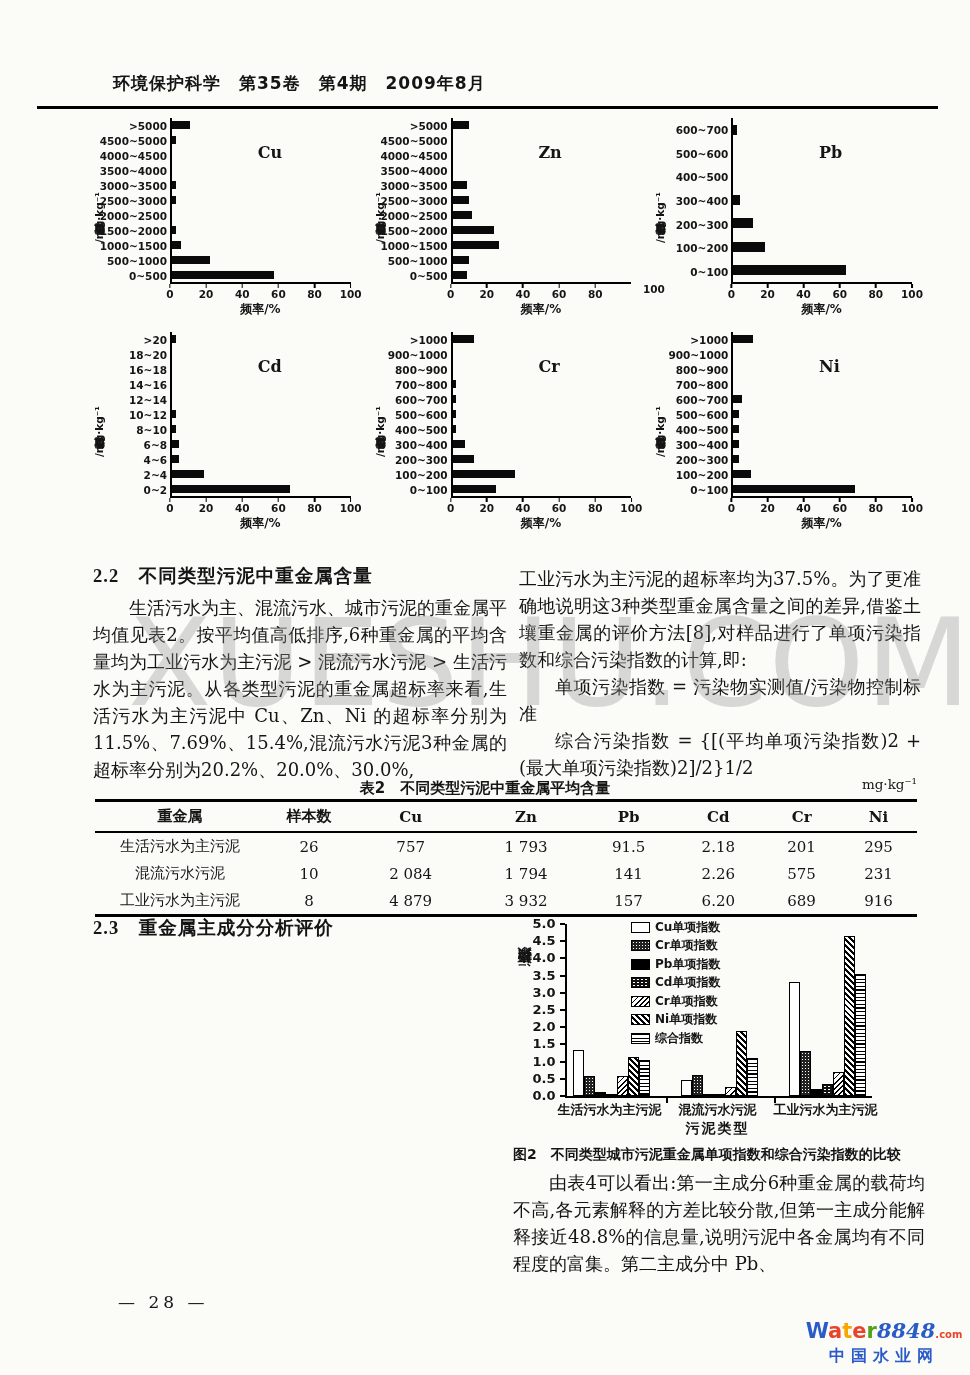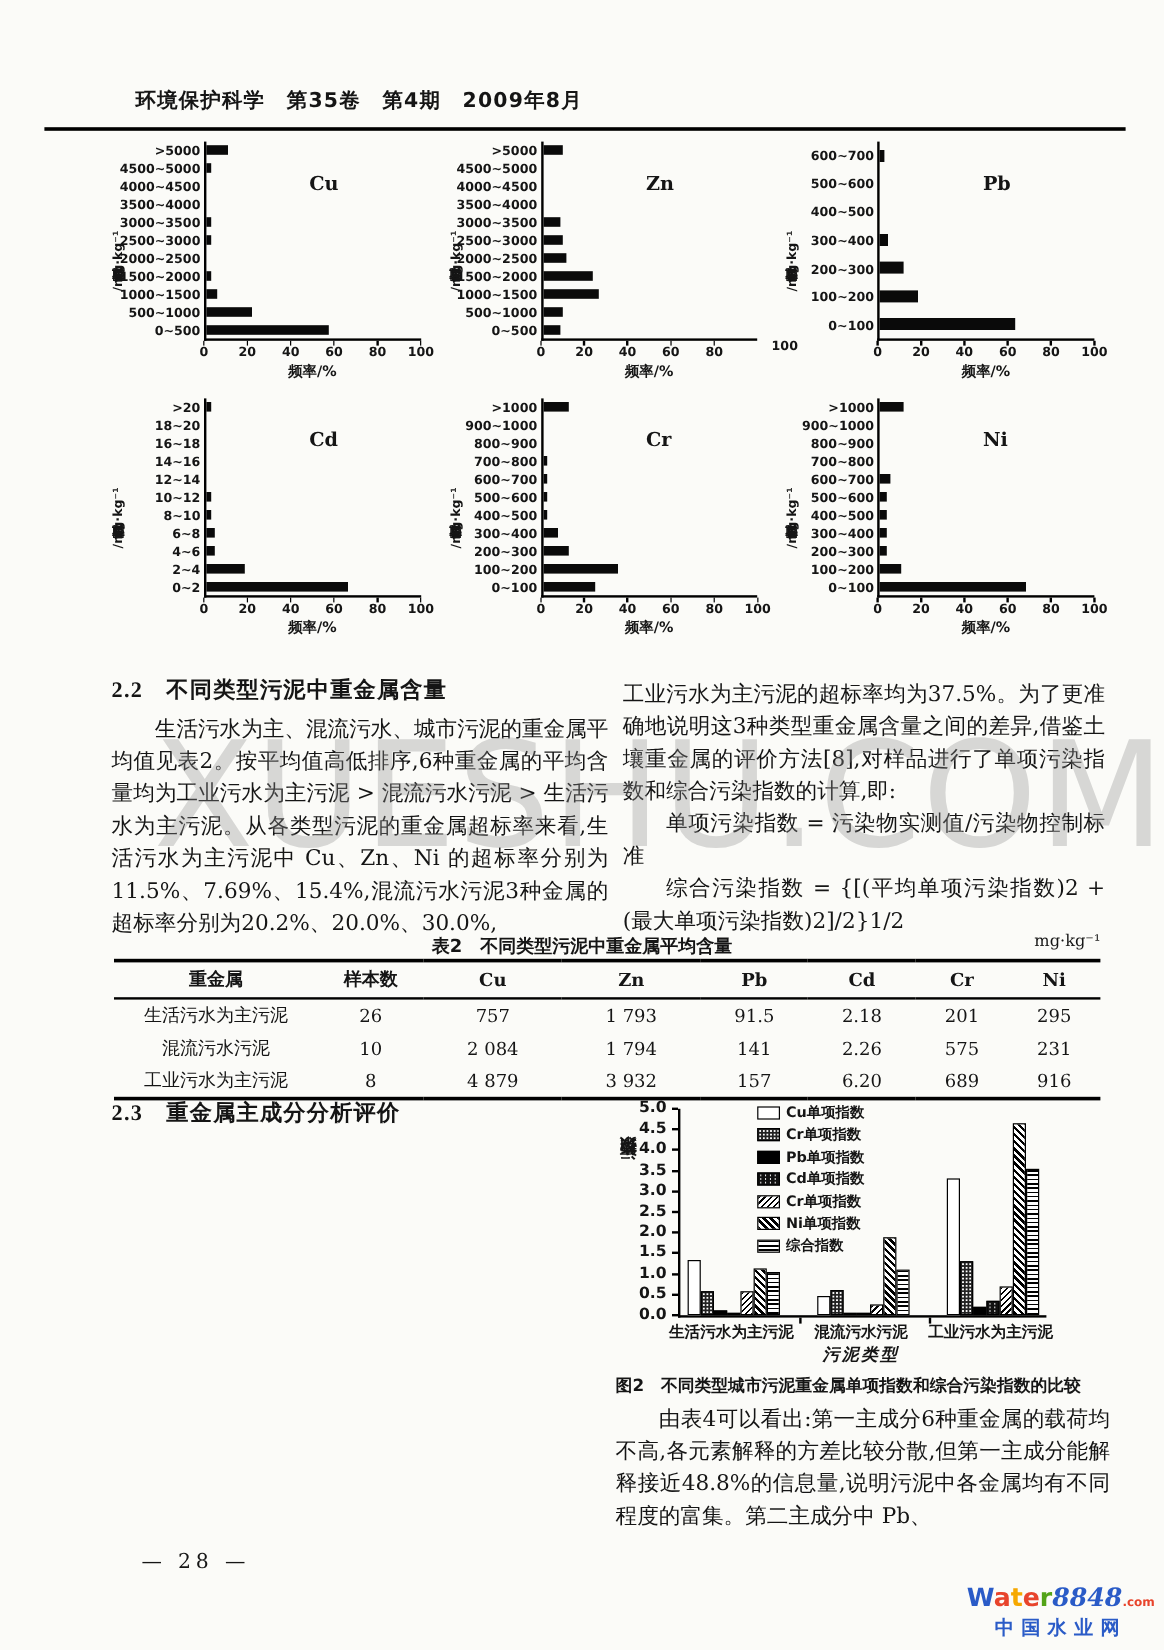--- a/index.html
+++ b/index.html
@@ -64,21 +64,21 @@
   .g2{position:relative;width:412px;height:225px;font-family:"DejaVu Sans",sans-serif;}
   .g2ylab{position:absolute;left:2px;top:52px;writing-mode:vertical-rl;transform:rotate(180deg);
           font-weight:700;font-size:14px;letter-spacing:2px;}
   .g2ytlab{position:absolute;left:16px;width:30px;text-align:center;font-weight:700;font-size:13px;}
   .g2ymark{position:absolute;left:47px;width:5px;height:2px;background:#000;}
   .g2plot{position:absolute;border-left:2px solid #000;border-bottom:2px solid #000;}
   .g2bar{position:absolute;bottom:0;box-sizing:border-box;}
   .g2xtick{position:absolute;bottom:-7px;width:2px;height:5px;background:#000;}
   .g2cat{position:absolute;transform:translateX(-50%);white-space:nowrap;font-weight:700;font-size:13px;}
   .g2xlabel{position:absolute;left:52px;width:305px;top:202px;text-align:center;
-            font-weight:700;font-size:14px;letter-spacing:2px;font-style:italic;}
+            font-weight:700;font-size:14px;letter-spacing:2px;}
   .g2legend{position:absolute;left:118px;top:0;}
   .g2item{display:flex;align-items:center;height:18.5px;}
   .g2sw{width:17px;height:9px;margin-right:5px;flex:none;}
   .g2lab{font-weight:700;font-size:12px;white-space:nowrap;}
   .pat-white{background:#fff;border:1px solid #000;}
   .pat-speckle{background-color:#222;background-image:radial-gradient(#fff 0.7px,transparent 0.8px);
                background-size:3px 3px;border:1px solid #000;}
   .pat-black{background:#000;border:1px solid #000;}
   .pat-speckle2{background-color:#111;background-image:radial-gradient(#fff 0.6px,transparent 0.7px);
                 background-size:4px 3px;border:1px solid #000;}

